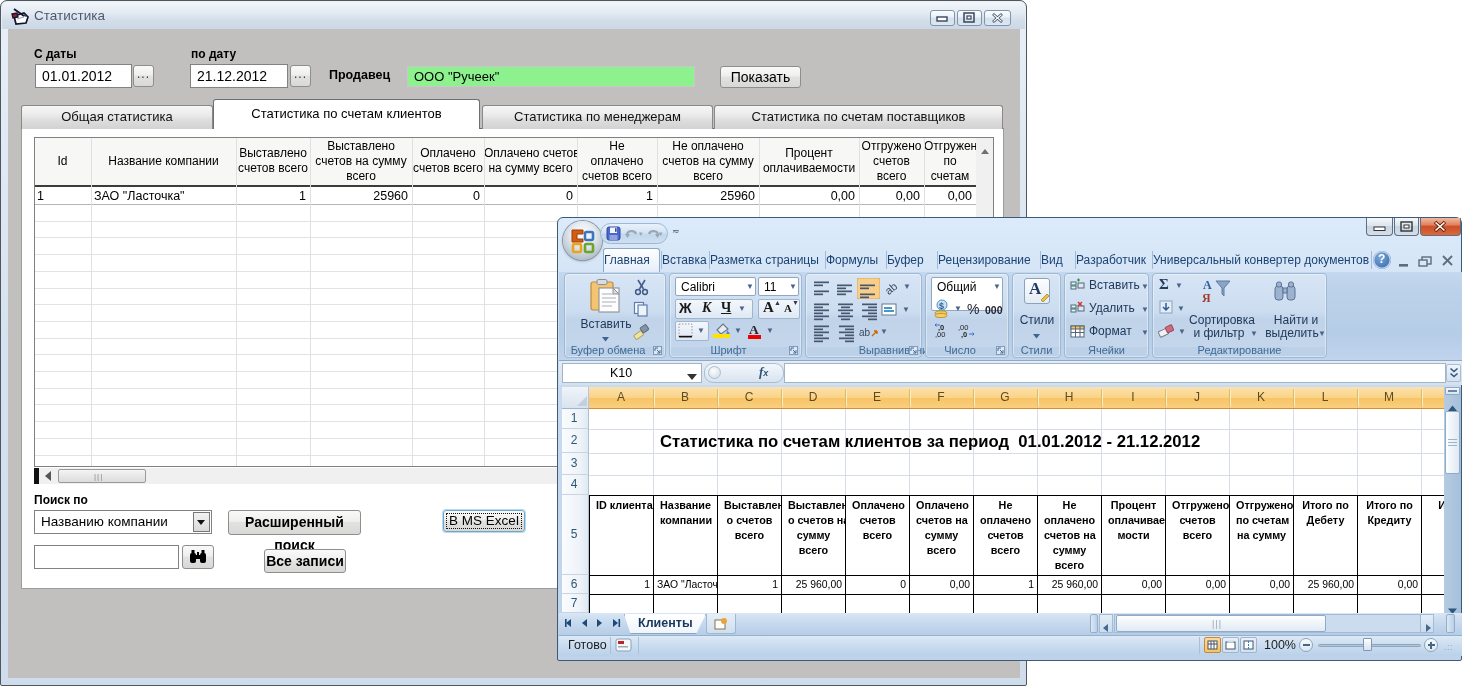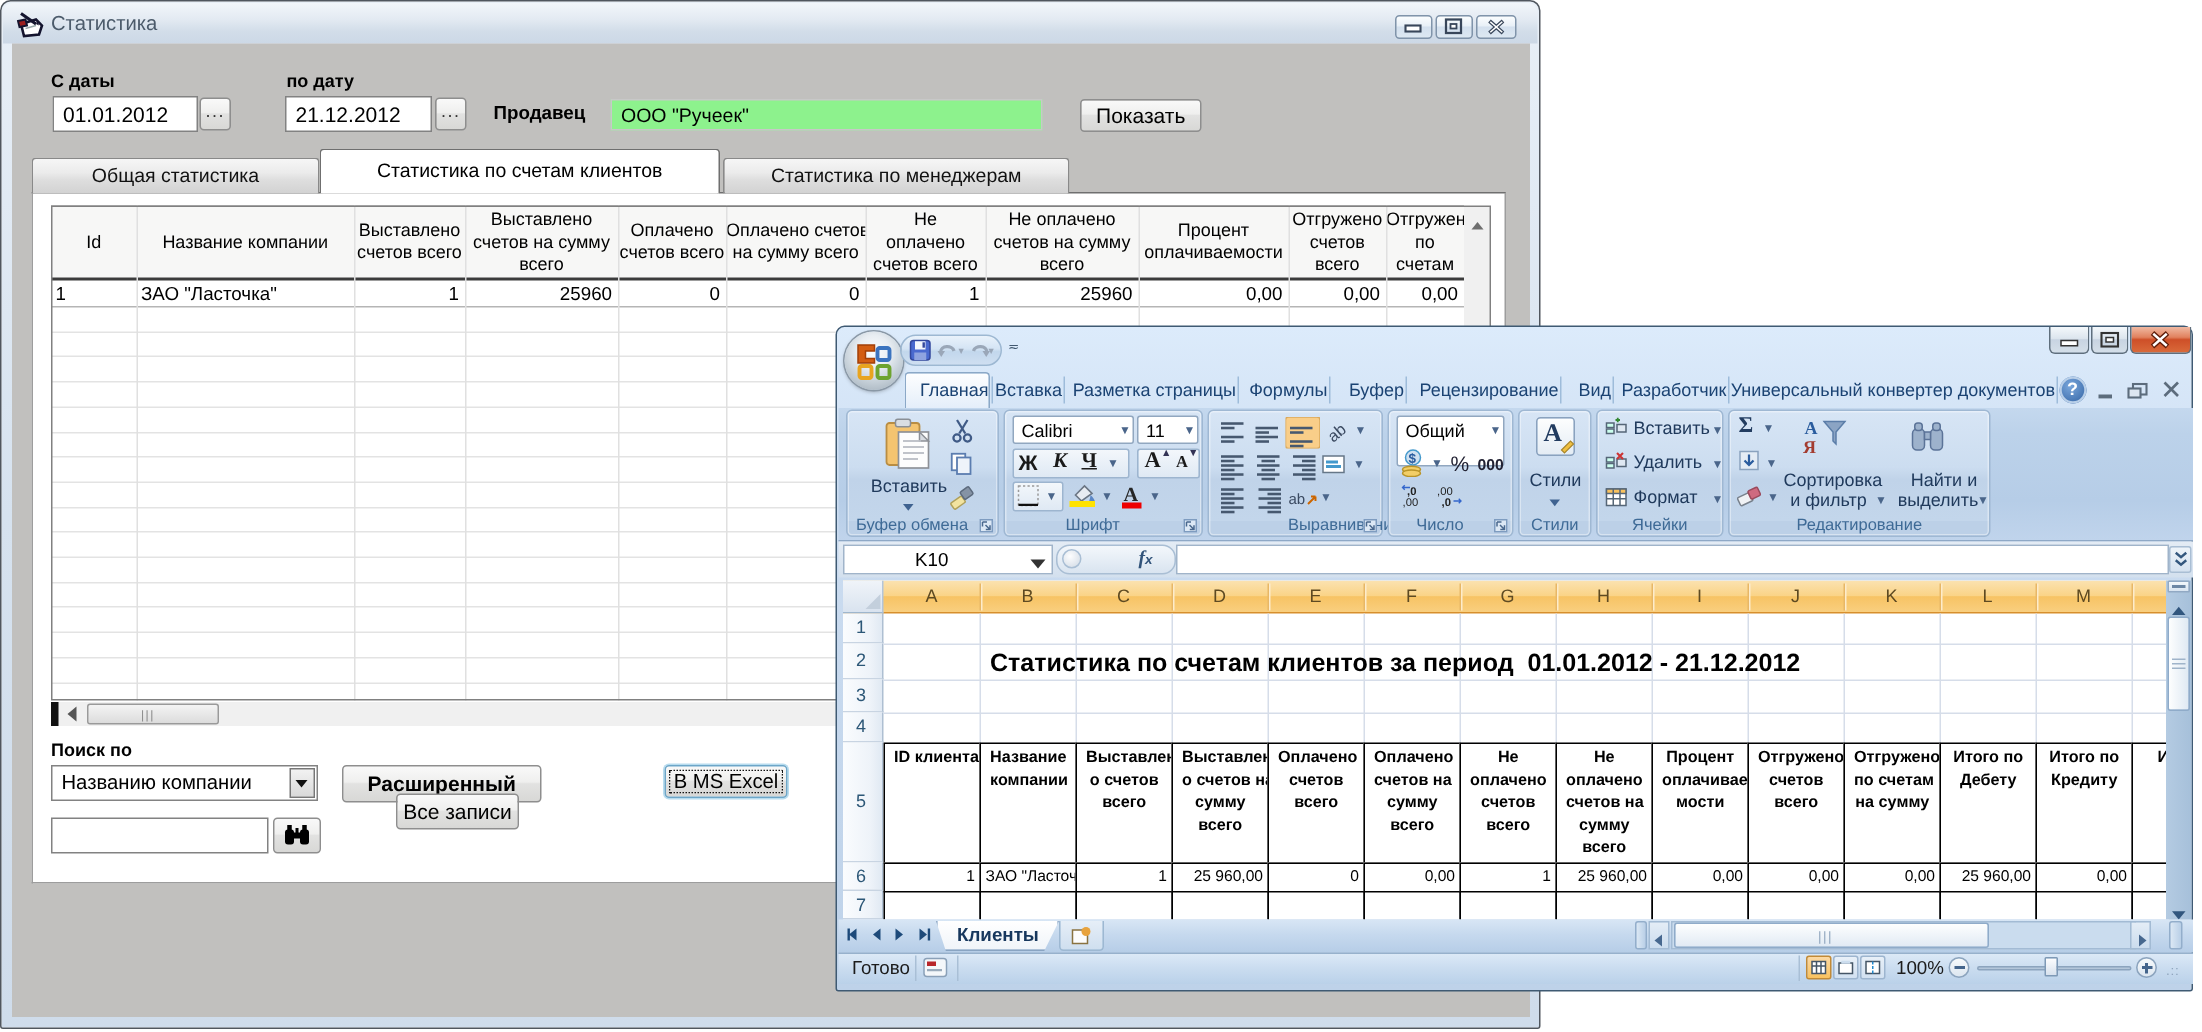--- a/index.html
+++ b/index.html
@@ -44,21 +44,21 @@
   .gh { position:absolute; background:#e3e3e3; height:1px; }
   .hcell { position:absolute; font-size:12px; color:#000; text-align:center; line-height:15px; white-space:nowrap; overflow:hidden; }
   .dnum { position:absolute; font-size:12.5px; color:#000; text-align:right; overflow:hidden; white-space:nowrap; height:15px; }
 
   
   #xl { position:absolute; left:557px; top:217px; width:905px; height:444px;
         background:linear-gradient(180deg,#dcebfb 0%,#cbdcf0 30%,#bed2e9 100%);
         border:1px solid #3f5a73; border-radius:6px 6px 2px 2px; z-index:10; }
   .xlcap { position:absolute; top:0; height:18px; border:1px solid #5f6f7d;
         background:linear-gradient(180deg,#f4f8fb 0%,#dce5ee 45%,#c8d4e2 50%,#d4dfe9 100%); }
-  .rtab { position:absolute; top:31px; height:23px; font-size:12px; color:#1b4373; text-align:right; }
+  .rtab { position:absolute; top:31px; height:23px; font-size:12px; color:#1b4373; text-align:left; }
   .rtabsep { position:absolute; top:33px; height:18px; width:1px; background:#9ebcda; }
 
   .rgroup { position:absolute; top:55px; height:85px;
         background:linear-gradient(180deg,#d7e5f5 0%,#ccddf0 45%,#c0d3e9 55%,#c3d6eb 88%,#bcd0e7 88%,#bcd0e7 100%);
         border:1px solid #9fb8d3; border-radius:4px; box-shadow:0 0 0 1px rgba(255,255,255,.4) inset; }
   .rlabel { position:absolute; top:126px; text-align:center; font-size:11px; color:#3e6a96; }
   .launcher { position:absolute; top:128px; width:9px; height:9px; border:1px solid #7e9cc0; background:#dce8f5; }
   .combo { position:absolute; background:#fff; border:1px solid #91a7c0; border-radius:2px; font-size:12px; color:#000; }
   .cva { position:absolute; color:#4a658a; font-size:8px; }
 
@@ -123,20 +123,21 @@
         <div class="dots">...</div>
       </div>
     <span class="lbl" style="left:328px;top:67px;font-size:12.5px">Продавец</span>
     <div class="field" style="left:406px;top:65px;width:288px;height:21px;background:#8df28d;border:1px solid #c8c8c8">
         <span style="top:2px;font-size:13px">ООО "Ручеек"</span>
       </div>
     <div class="btn" style="left:719px;top:65px;width:81px;height:22px;line-height:20px">Показать</div>
 
     <div class="tab" style="left:481px;width:231px;line-height:22px">Статистика по менеджерам</div>
     <div class="tab" style="left:20px;width:192px;line-height:22px">Общая статистика</div>
+    <div class="tab" style="left:713px;width:289px;line-height:22px">Статистика по счетам поставщиков</div>
     <div id="tabactive" style="line-height:28px">Статистика по счетам клиентов</div>
     <div id="page"></div>
 <div class="abs" style="left:33px;top:136px;width:960px;height:347px;z-index:3">
 <div class="abs" style="left:0;top:0;width:942px;height:48px;background:#f7f7f6;border-top:1px solid #8a8a8a"></div>
 <div class="hcell" style="left:0px;top:17px;width:57px;height:15px">Id</div>
 <div class="hcell" style="left:57px;top:17px;width:145px;height:15px">Название компании</div>
 <div class="hcell" style="left:202px;top:9px;width:74px;height:30px">Выставлено<br>счетов всего</div>
 <div class="hcell" style="left:276px;top:2px;width:102px;height:45px">Выставлено<br>счетов на сумму<br>всего</div>
 <div class="hcell" style="left:378px;top:9px;width:72px;height:30px">Оплачено<br>счетов всего</div>
 <div class="hcell" style="left:450px;top:9px;width:93px;height:30px">Оплачено счетов<br>на сумму всего</div>
@@ -215,21 +216,21 @@
           <g fill="#000">
             <rect x="7" y="7" width="6" height="10" rx="2"></rect>
             <rect x="17" y="7" width="6" height="10" rx="2"></rect>
             <rect x="8.5" y="4" width="3" height="4"></rect>
             <rect x="18.5" y="4" width="3" height="4"></rect>
             <rect x="13" y="9" width="4" height="4"></rect>
             <rect x="14" y="6" width="2" height="4"></rect>
           </g>
         </svg>
     </div>
-    <div class="btn" style="left:263px;top:528px;width:82px;height:24px;line-height:22px;font-weight:normal;z-index:4">Все записи</div>
+    <div class="btn" style="left:263px;top:548px;width:82px;height:24px;line-height:22px;font-weight:bold;z-index:4">Все записи</div>
   </div>
 
   <div id="xl">
 <div class="xlcap" style="left:808px;width:27px;border-radius:0 0 4px 4px;border-top:none"><svg width="25" height="17">
           <rect x="7" y="9" width="11" height="3.5" fill="#fff" stroke="#333" stroke-width="1"></rect>
         </svg></div>
 <div class="xlcap" style="left:836px;width:25px;border-radius:0 0 4px 4px;border-top:none"><svg width="23" height="17">
           <rect x="6" y="4" width="11" height="9" fill="none" stroke="#333" stroke-width="1.4"></rect>
           <rect x="9" y="7" width="5" height="3" fill="#fff" stroke="#333" stroke-width="1"></rect>
         </svg></div>

